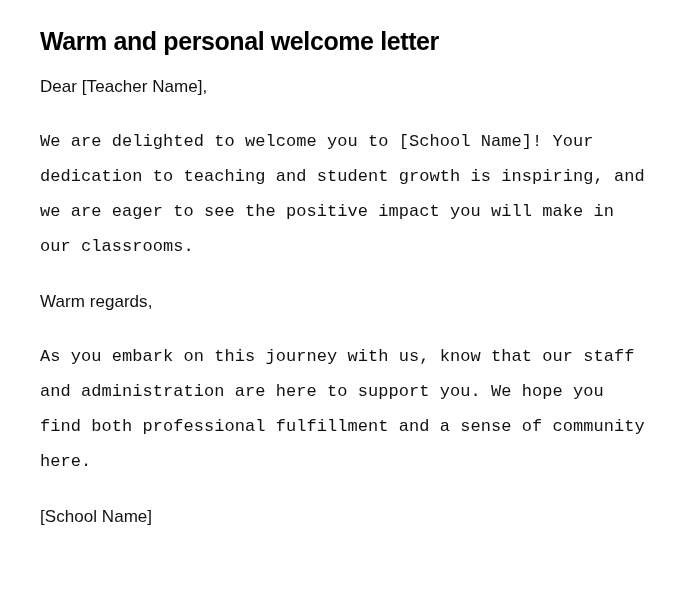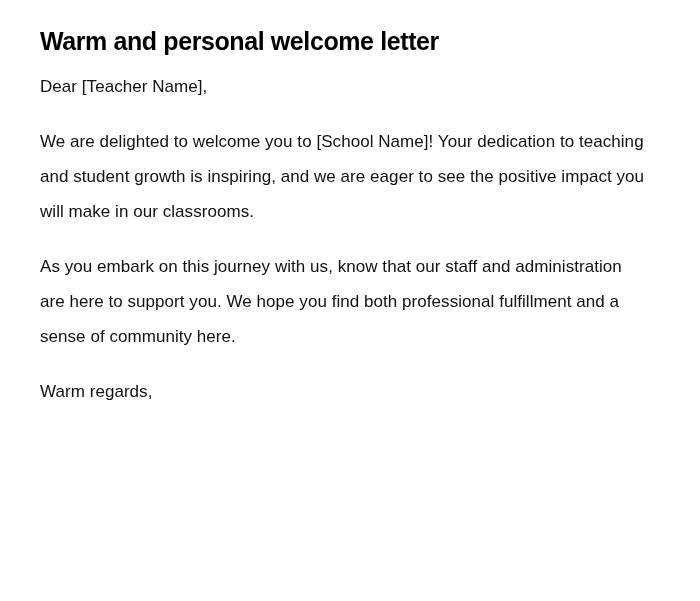--- a/index.html
+++ b/index.html
@@ -30,24 +30,26 @@
     }
     .para {
       font-size: 17px;
       line-height: 35px;
       margin: 0 0 20px 0;
       letter-spacing: 0.05px;
       word-spacing: 0px;
     }
     .para.wide {
       width: 610px;
+      font-family: Liberation Mono, monospace;
     }
   </style>
 </head>
 <body>
 
 <div class="page">
   <h1 class="title">Warm and personal welcome letter</h1>
   <p class="para">Dear [Teacher Name],</p>
   <p class="para wide">We are delighted to welcome you to [School Name]! Your dedication to teaching and student growth is inspiring, and we are eager to see the positive impact you will make in our classrooms.</p>
+  <p class="para">Warm regards,</p>
   <p class="para wide">As you embark on this journey with us, know that our staff and administration are here to support you. We hope you find both professional fulfillment and a sense of community here.</p>
-  <p class="para">Warm regards,</p>
+  <p class="para">[School Name]</p>
 </div>
 
 </body></html>

